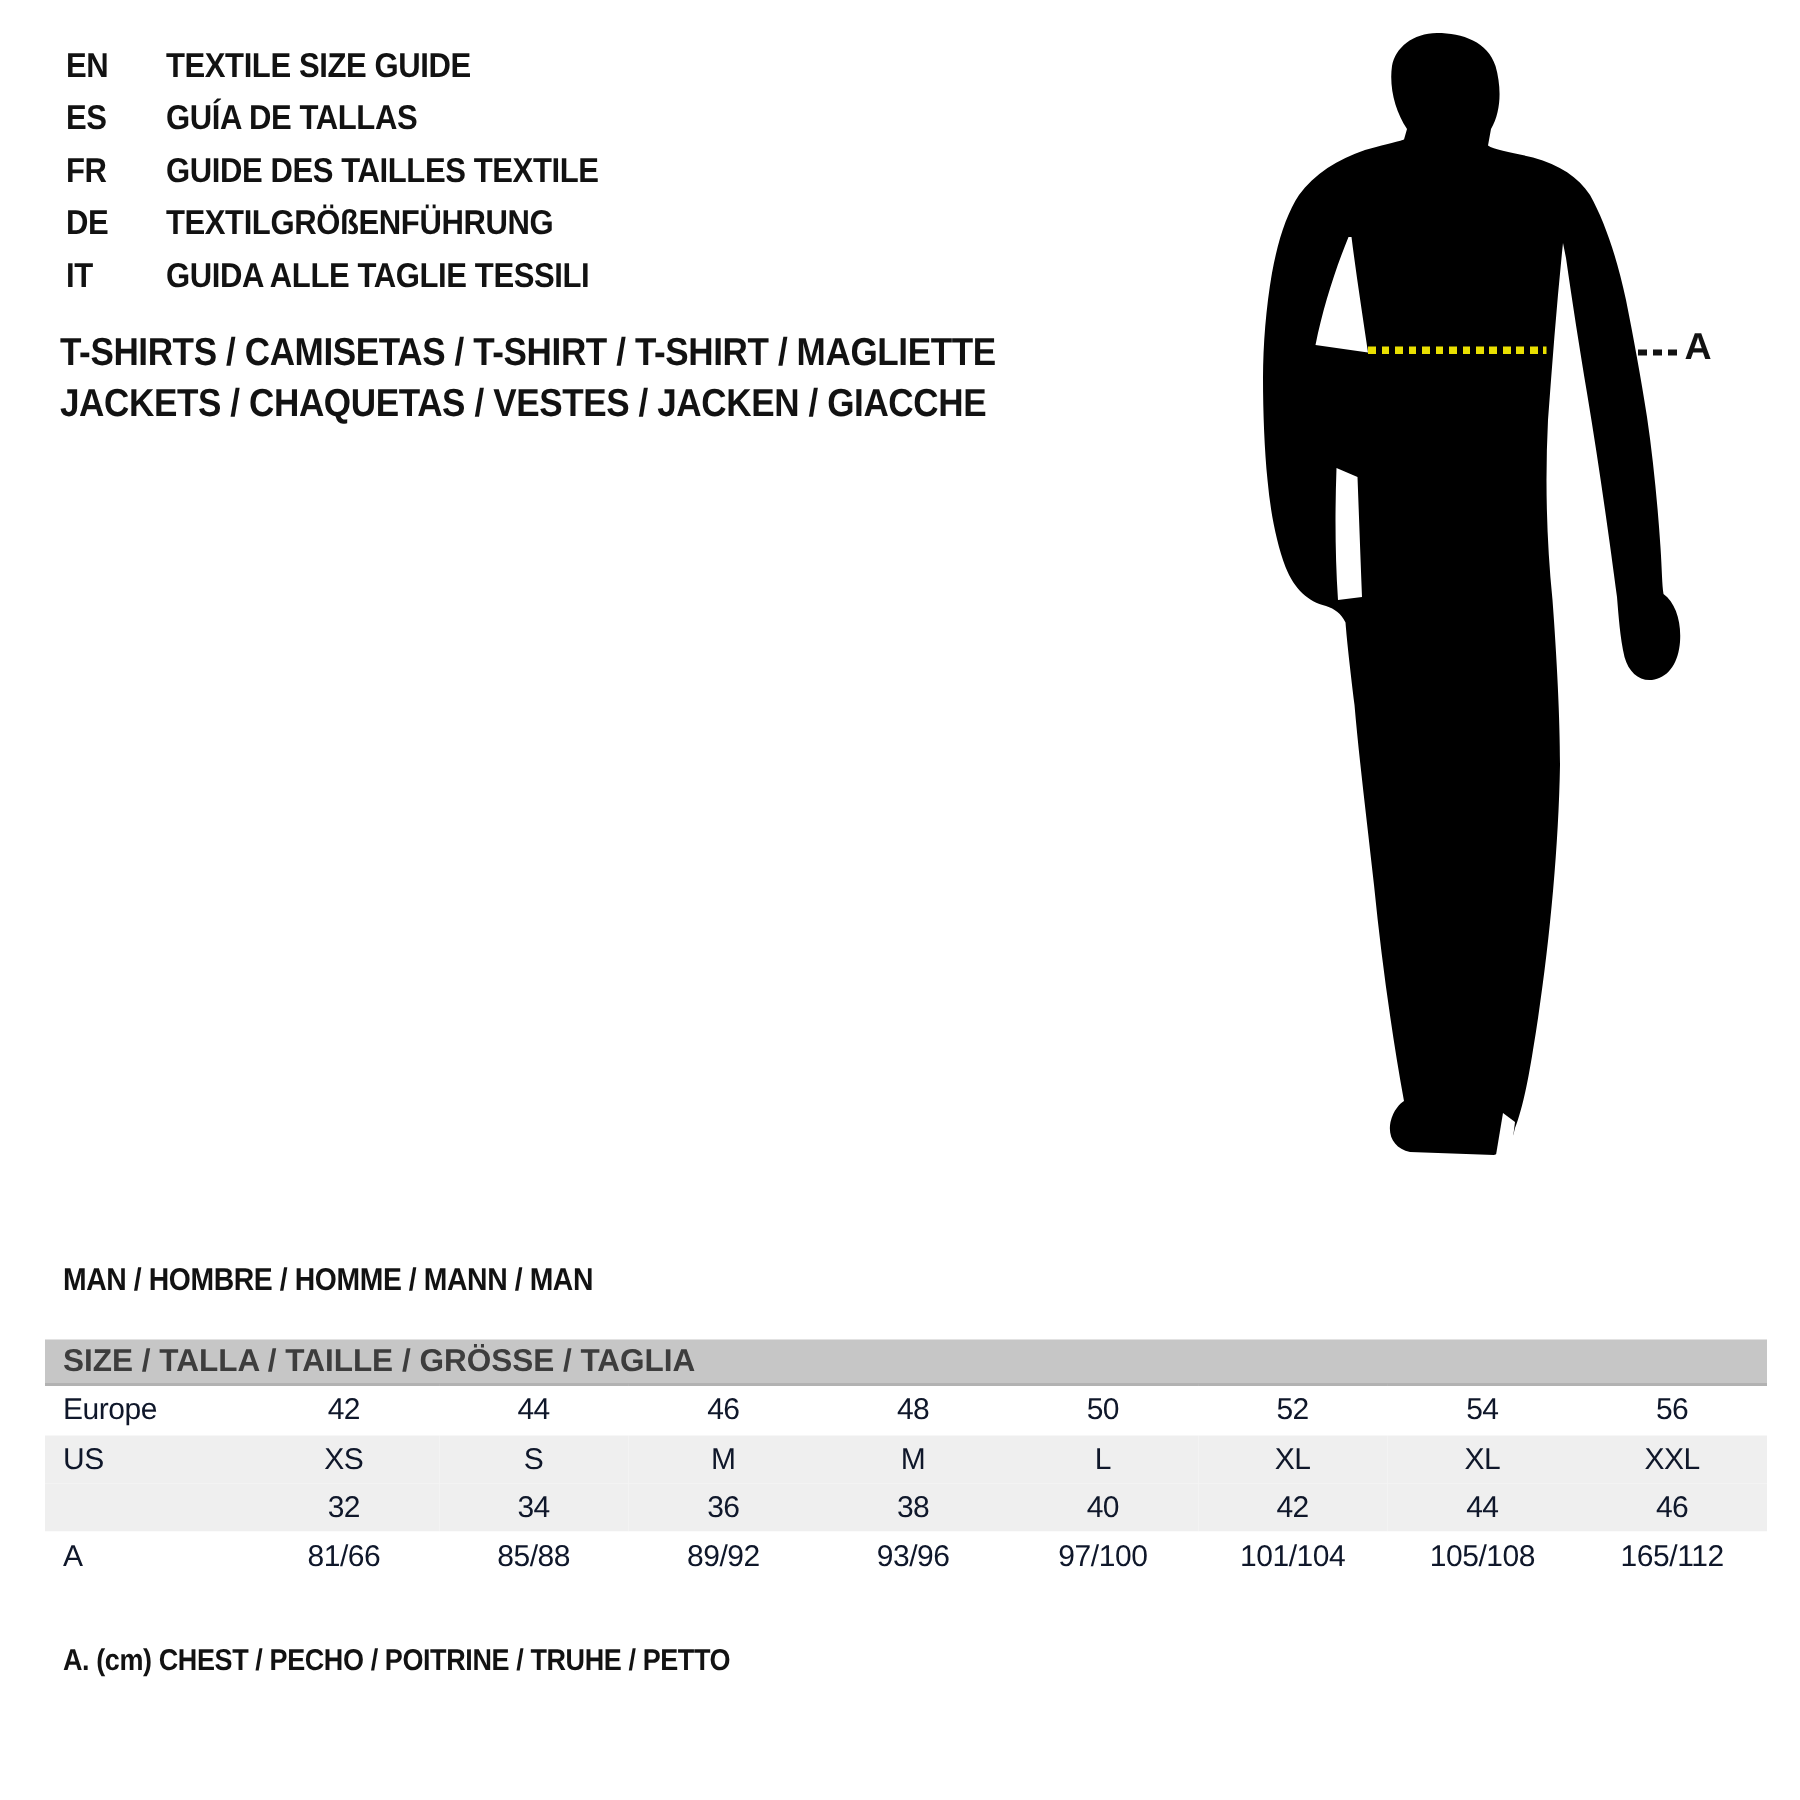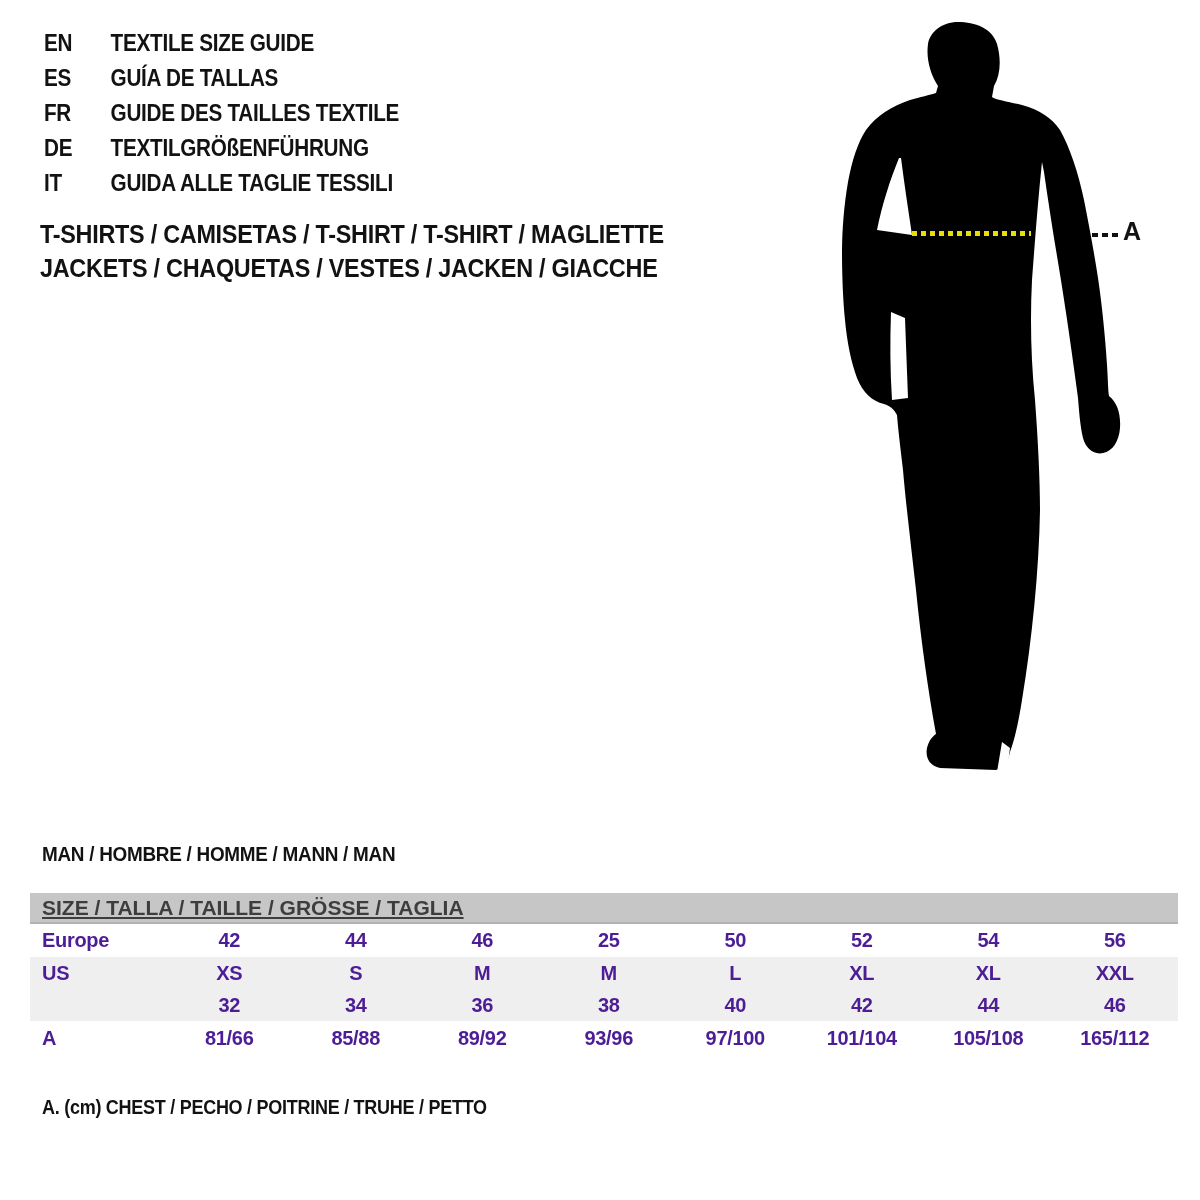--- a/index.html
+++ b/index.html
@@ -33,24 +33,24 @@
 
   
   .man-heading{position:absolute;left:42px;top:842px;font-weight:bold;font-size:21px;line-height:24px;white-space:nowrap;letter-spacing:-0.3px;}
 
   
   .size-table-wrap{position:absolute;left:30px;top:893px;width:1148px;}
   table.size-table{width:100%;border-collapse:collapse;table-layout:fixed;}
   table.size-table col.label-col{width:136px;}
   table.size-table th{
     background:#c6c6c6;height:29px;text-align:left;padding:0 0 0 12px;
-    font-size:21px;font-weight:bold;color:#3d3d3d;border-bottom:2px solid #b2b2b2;text-decoration:underline;
+    font-size:21px;font-weight:bold;color:#3d3d3d;border-bottom:2px solid #b2b2b2;
   }
   table.size-table td{
-    font-size:20px;font-weight:bold;text-align:center;padding:0;letter-spacing:-0.3px;color:#4c1d95;
+    font-size:20px;font-weight:normal;text-align:center;padding:0;letter-spacing:-0.3px;color:#0f172a;
   }
   table.size-table td.row-label{text-align:left;padding-left:12px;}
   tr.row-europe td{height:33px;background:#ffffff;}
   tr.row-us td{height:32px;background:#efefef;text-align:center;}
   tr.row-num td{height:32px;background:#efefef;}
   tr.row-a td{height:35px;background:#ffffff;}
 
   
   .footnote{position:absolute;left:42px;top:1094px;font-weight:bold;font-size:20px;line-height:26px;white-space:nowrap;letter-spacing:-0.3px;}
 </style>
@@ -170,21 +170,21 @@
         <tr>
           <th colspan="9">SIZE / TALLA / TAILLE / GRÖSSE / TAGLIA</th>
         </tr>
       </thead>
       <tbody>
         <tr class="row-europe">
           <td class="row-label">Europe</td>
           <td>42</td>
           <td>44</td>
           <td>46</td>
-          <td>25</td>
+          <td>48</td>
           <td>50</td>
           <td>52</td>
           <td>54</td>
           <td>56</td>
         </tr>
         <tr class="row-us">
           <td class="row-label">US</td>
           <td>XS</td>
           <td>S</td>
           <td>M</td>

